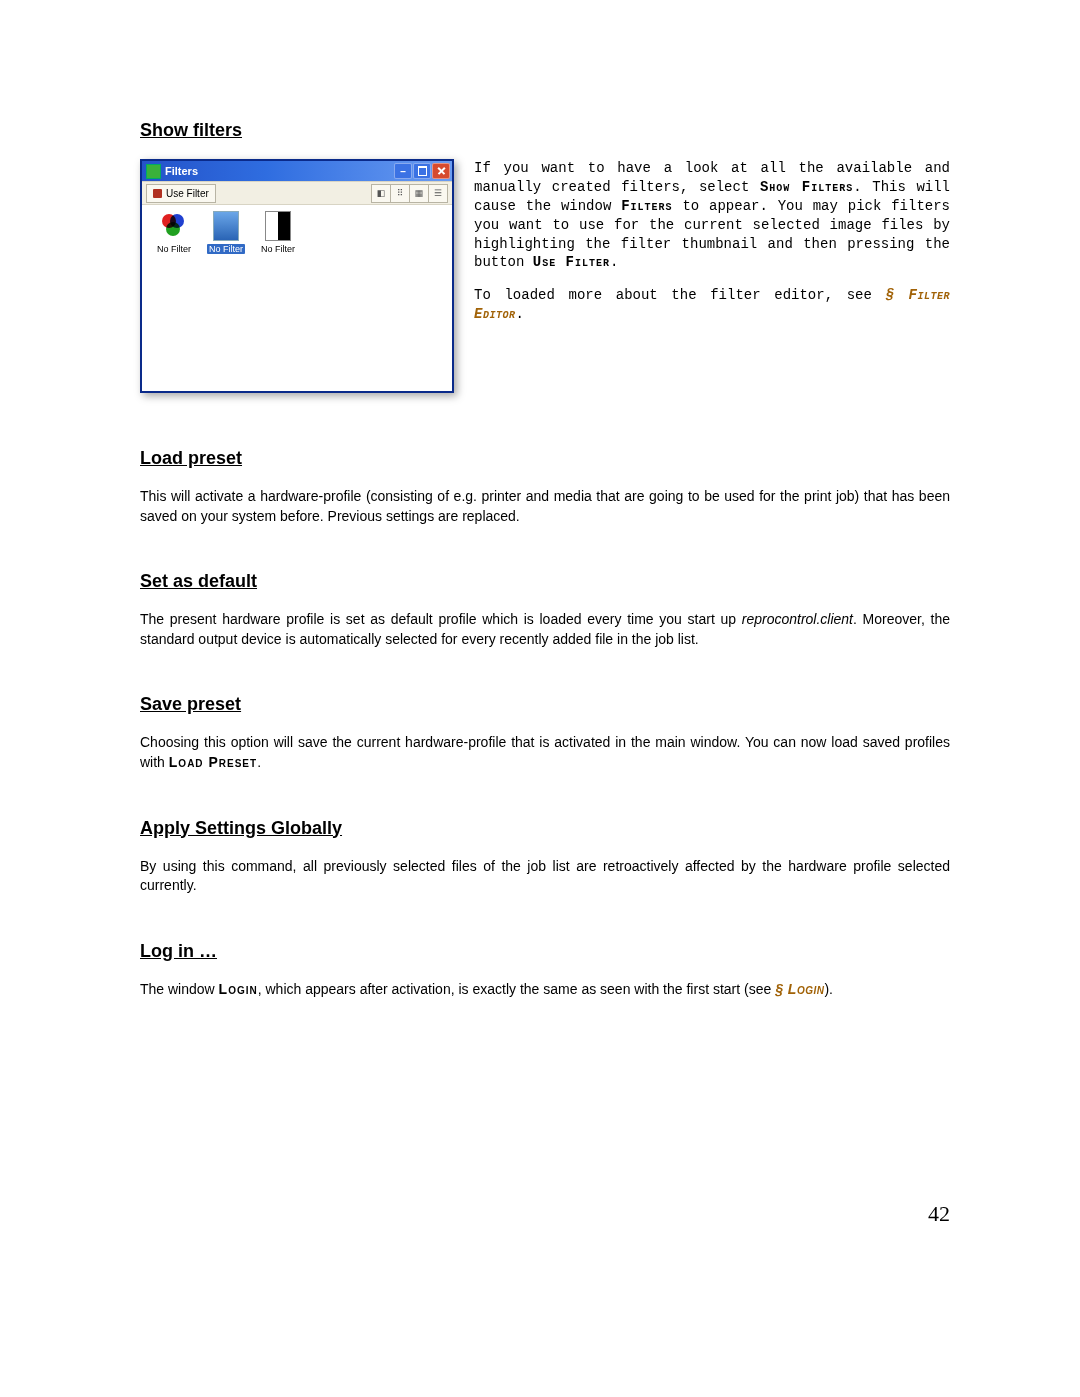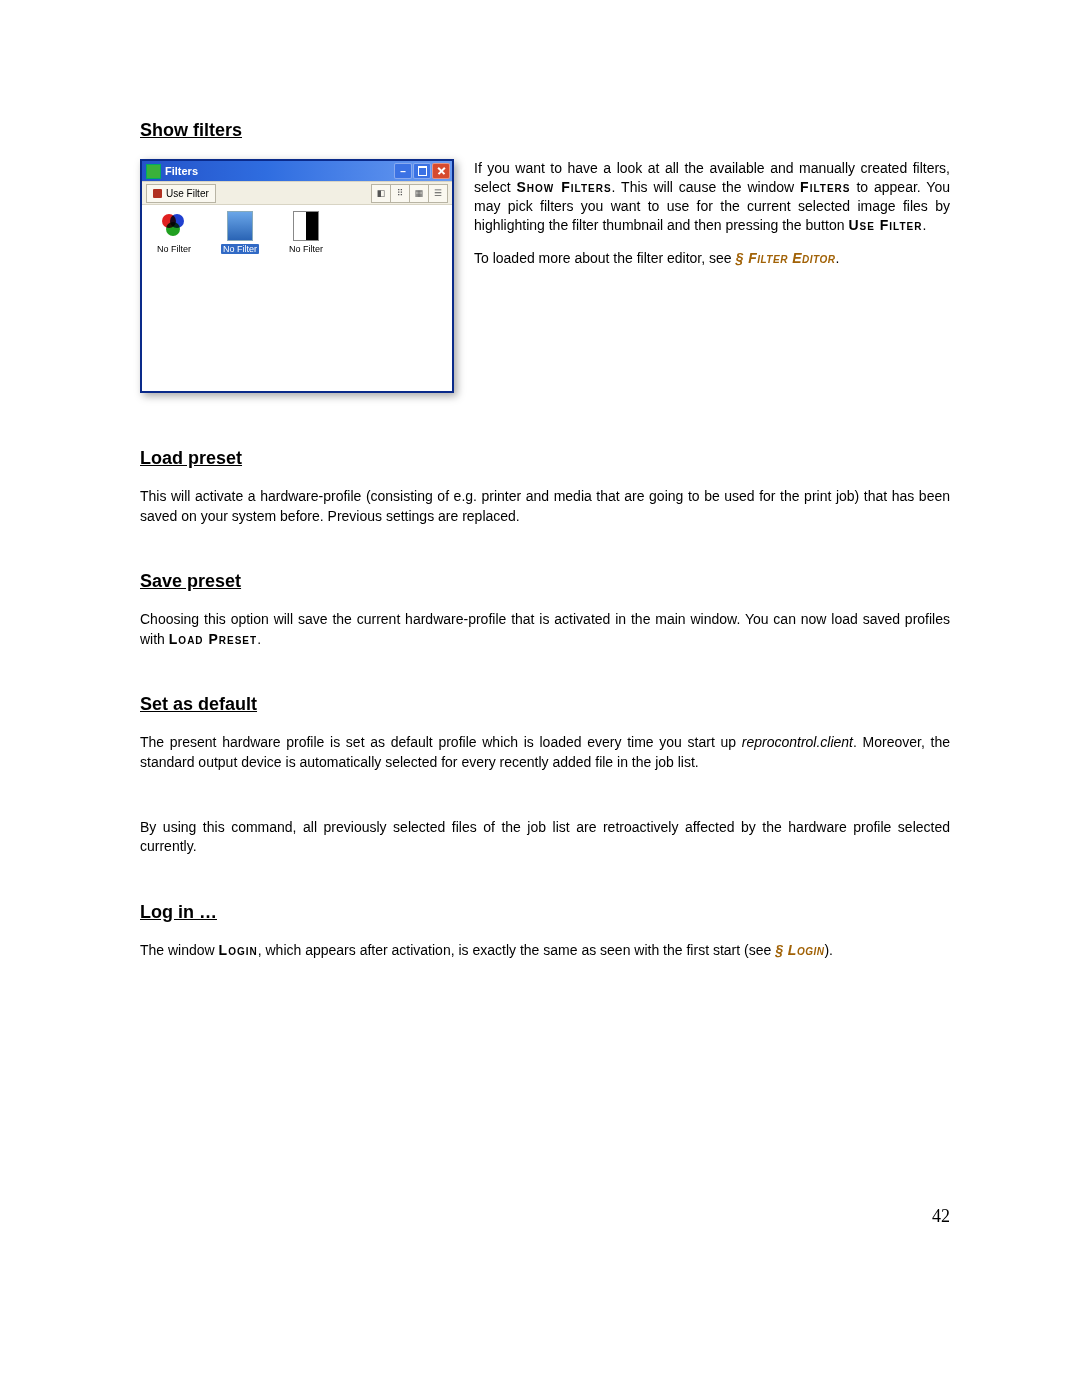--- a/index.html
+++ b/index.html
@@ -26,20 +26,21 @@
   .top-block {
     display: flex;
     gap: 20px;
     margin-bottom: 55px;
   }
   .top-text {
     flex: 1;
     font-size: 14px;
     line-height: 1.35;
     text-align: justify;
+    font-family: Liberation Mono, monospace;
   }
   .top-text p { margin: 0 0 14px 0; }
   .smallcaps {
     font-variant: small-caps;
     letter-spacing: 1px;
     font-weight: bold;
   }
   .green {
     color: #a16207;
     font-weight: bold;
@@ -151,21 +152,20 @@
     color:#555;
   }
   .view-btn:first-child { border-left: none; }
 
   .filters-area {
     flex: 1;
     background: #fff;
     display: flex;
     align-items: flex-start;
     padding: 6px;
-    gap: 14px;
   }
   .thumb {
     width: 52px;
     text-align: center;
     font-size: 9px;
   }
   .thumb .icon {
     width: 30px; height: 30px;
     margin: 0 auto 3px auto;
     position: relative;
@@ -196,21 +196,21 @@
   .half-thumb .icon {
     width:24px;height:28px;border:1px solid #888;
     background: linear-gradient(to right,#fff 0,#fff 50%,#000 50%,#000 100%);
   }
 
   .page-num {
     position: absolute;
     right: 130px;
     bottom: 170px;
     font-family: "Times New Roman", serif;
-    font-size: 18px;
+    font-size: 22px;
   }
 </style>
 </head>
 <body>
 
 <div class="page">
 
   <h2 class="section">Show filters</h2>
 
   <div class="top-block">
@@ -264,34 +264,35 @@
       </p>
     </div>
   </div>
 
   <div class="section-block">
     <h2 class="section">Load preset</h2>
     <p class="body-para">This will activate a hardware-profile (consisting of e.g. printer and media that are going to be used for the print job) that has been saved on your system before. Previous settings are replaced.</p>
   </div>
 
   <div class="section-block">
+    <h2 class="section">Set as default</h2>
+    <p class="body-para">
+      <span>The present hardware profile is set as default profile which is loaded every time you start up </span><i>reprocontrol.client</i><span>. Moreover, the standard output device is automatically selected for every recently added file in the job list.</span>
+    </p>
+  </div>
+
+  <div class="section-block">
     <h2 class="section">Save preset</h2>
     <p class="body-para">
       <span>Choosing this option will save the current hardware-profile that is activated in the main window. You can now load saved profiles with </span><span class="smallcaps">Load Preset</span><span>.</span>
     </p>
   </div>
 
   <div class="section-block">
-    <h2 class="section">Set as default</h2>
-    <p class="body-para">
-      <span>The present hardware profile is set as default profile which is loaded every time you start up </span><i>reprocontrol.client</i><span>. Moreover, the standard output device is automatically selected for every recently added file in the job list.</span>
-    </p>
-  </div>
-
-  <div class="section-block">
+    <h2 class="section">Apply Settings Globally</h2>
     <p class="body-para">By using this command, all previously selected files of the job list are retroactively affected by the hardware profile selected currently.</p>
   </div>
 
   <div class="section-block">
     <h2 class="section">Log in …</h2>
     <p class="body-para">
       <span>The window </span><span class="smallcaps">Login</span><span>, which appears after activation, is exactly the same as seen with the first start (see </span><span class="green italic-ref">§ Login</span><span>).</span>
     </p>
   </div>
 

